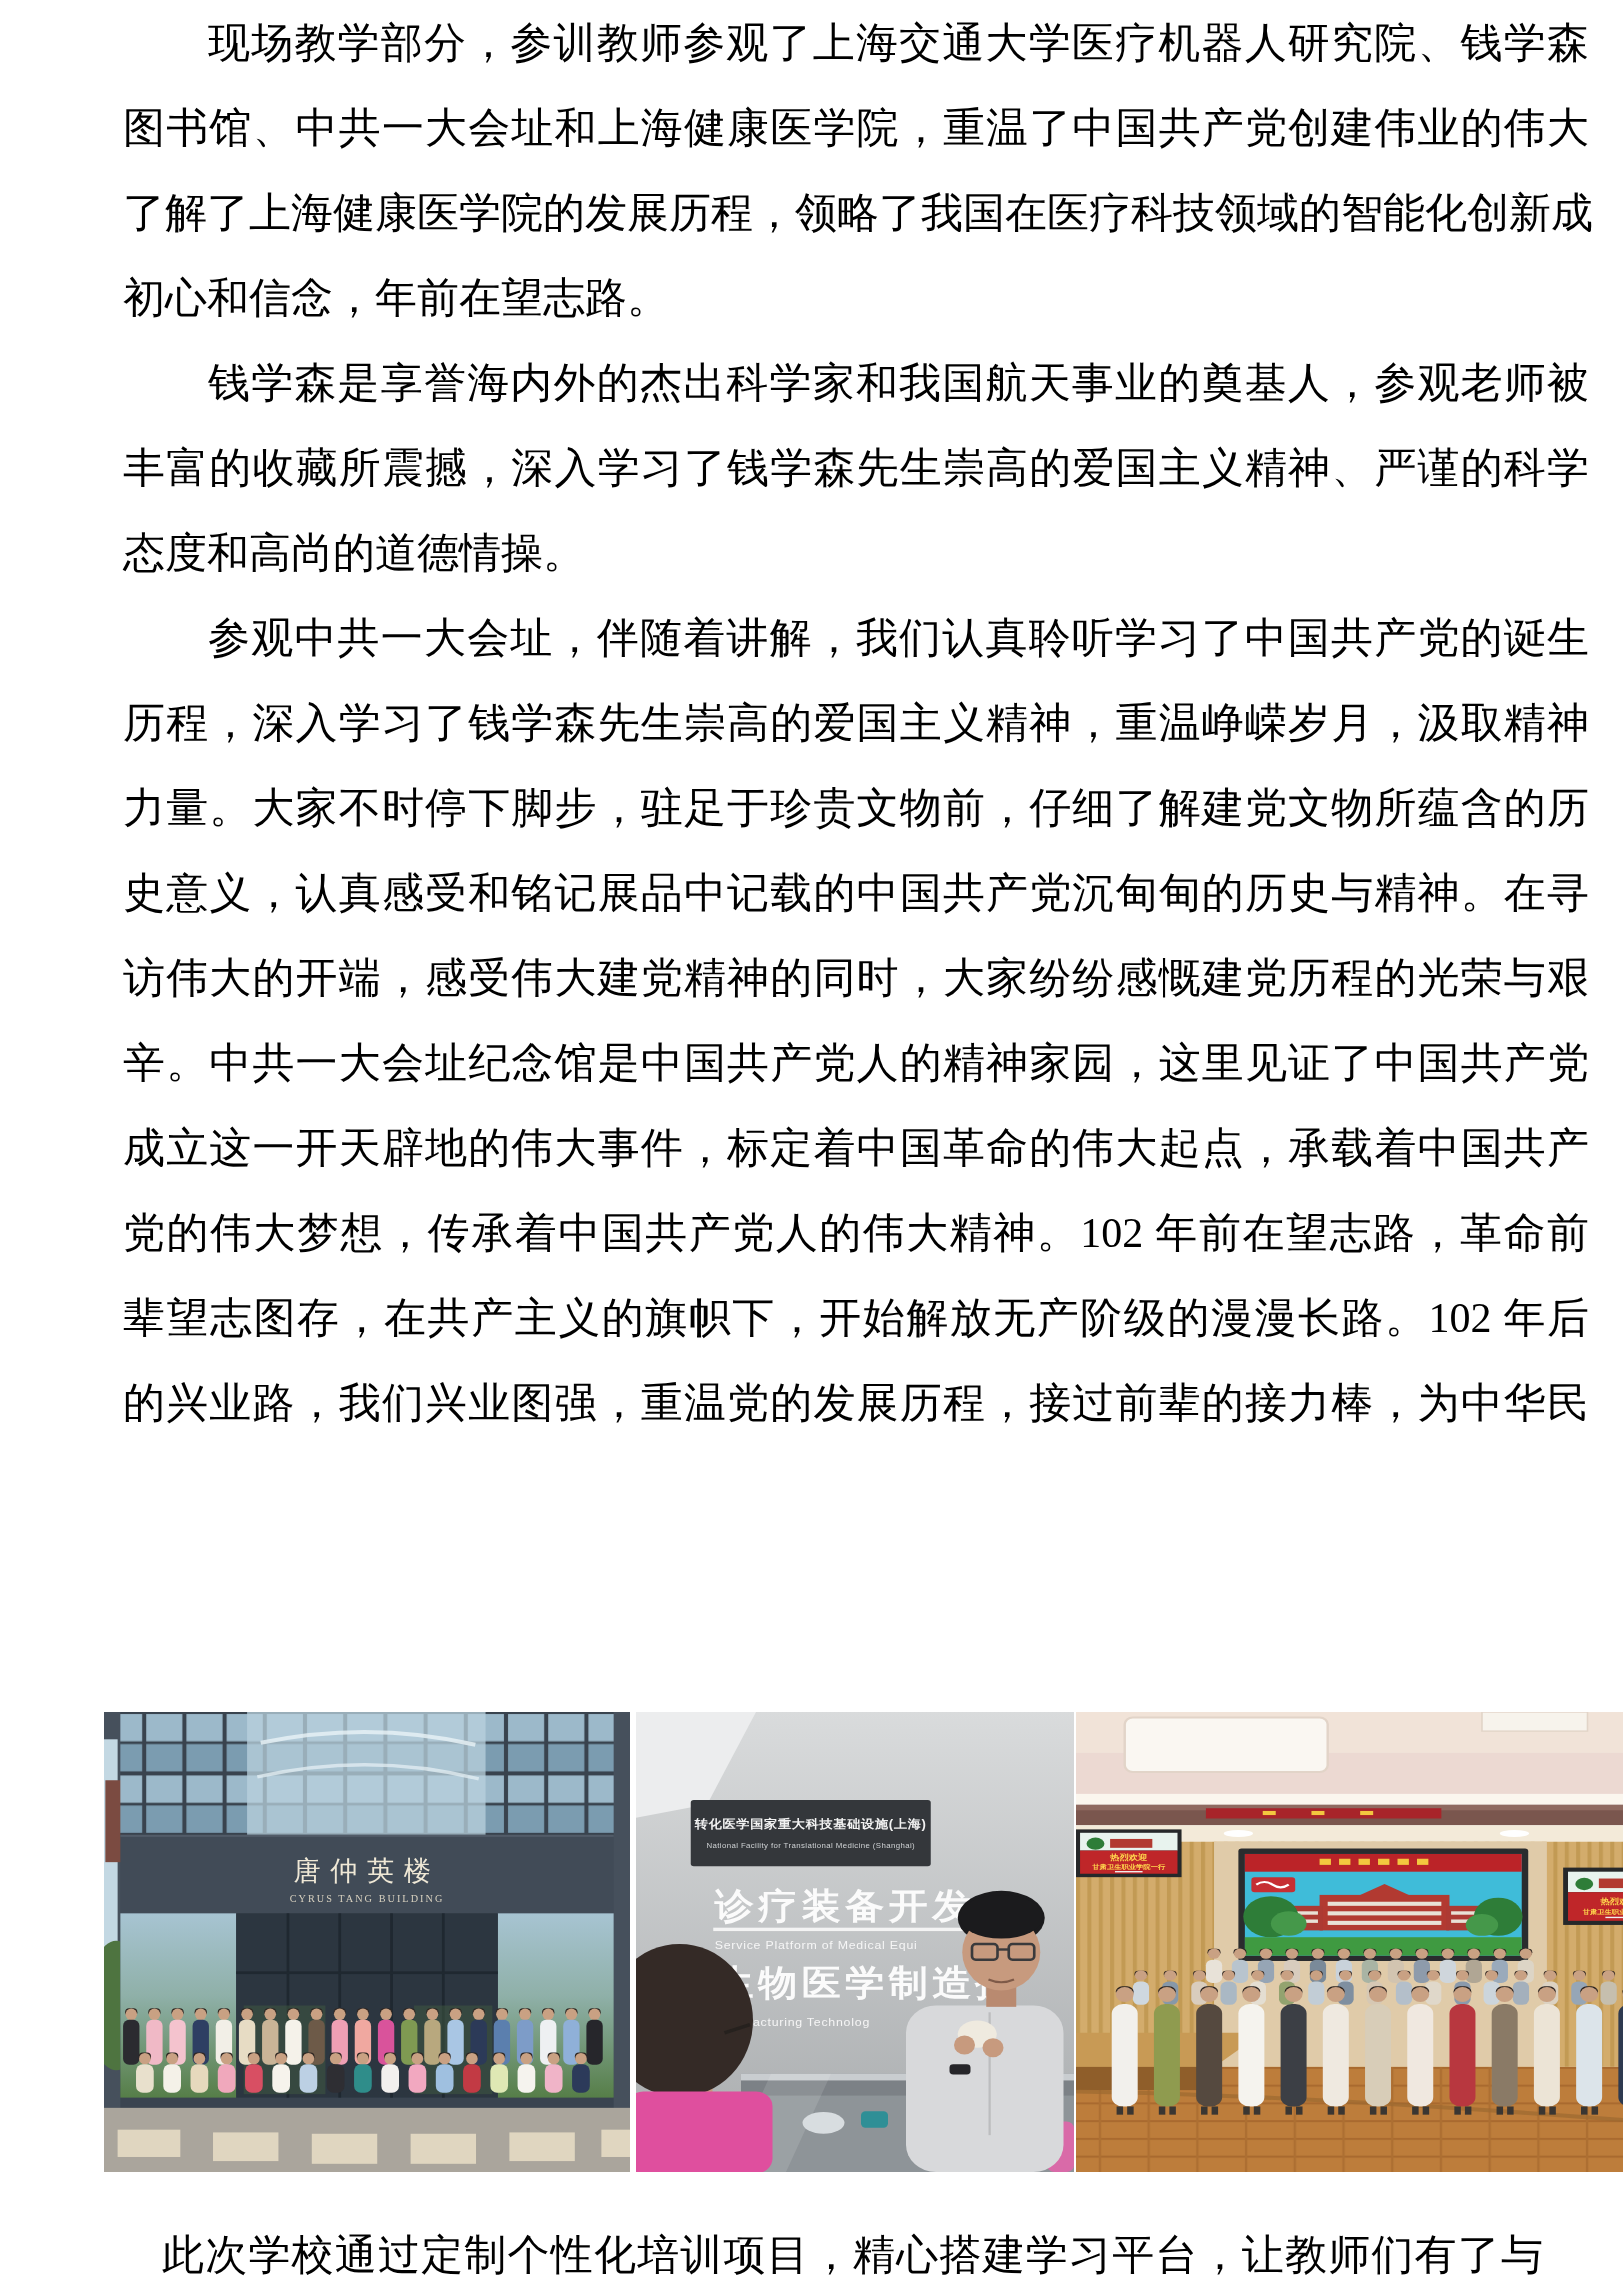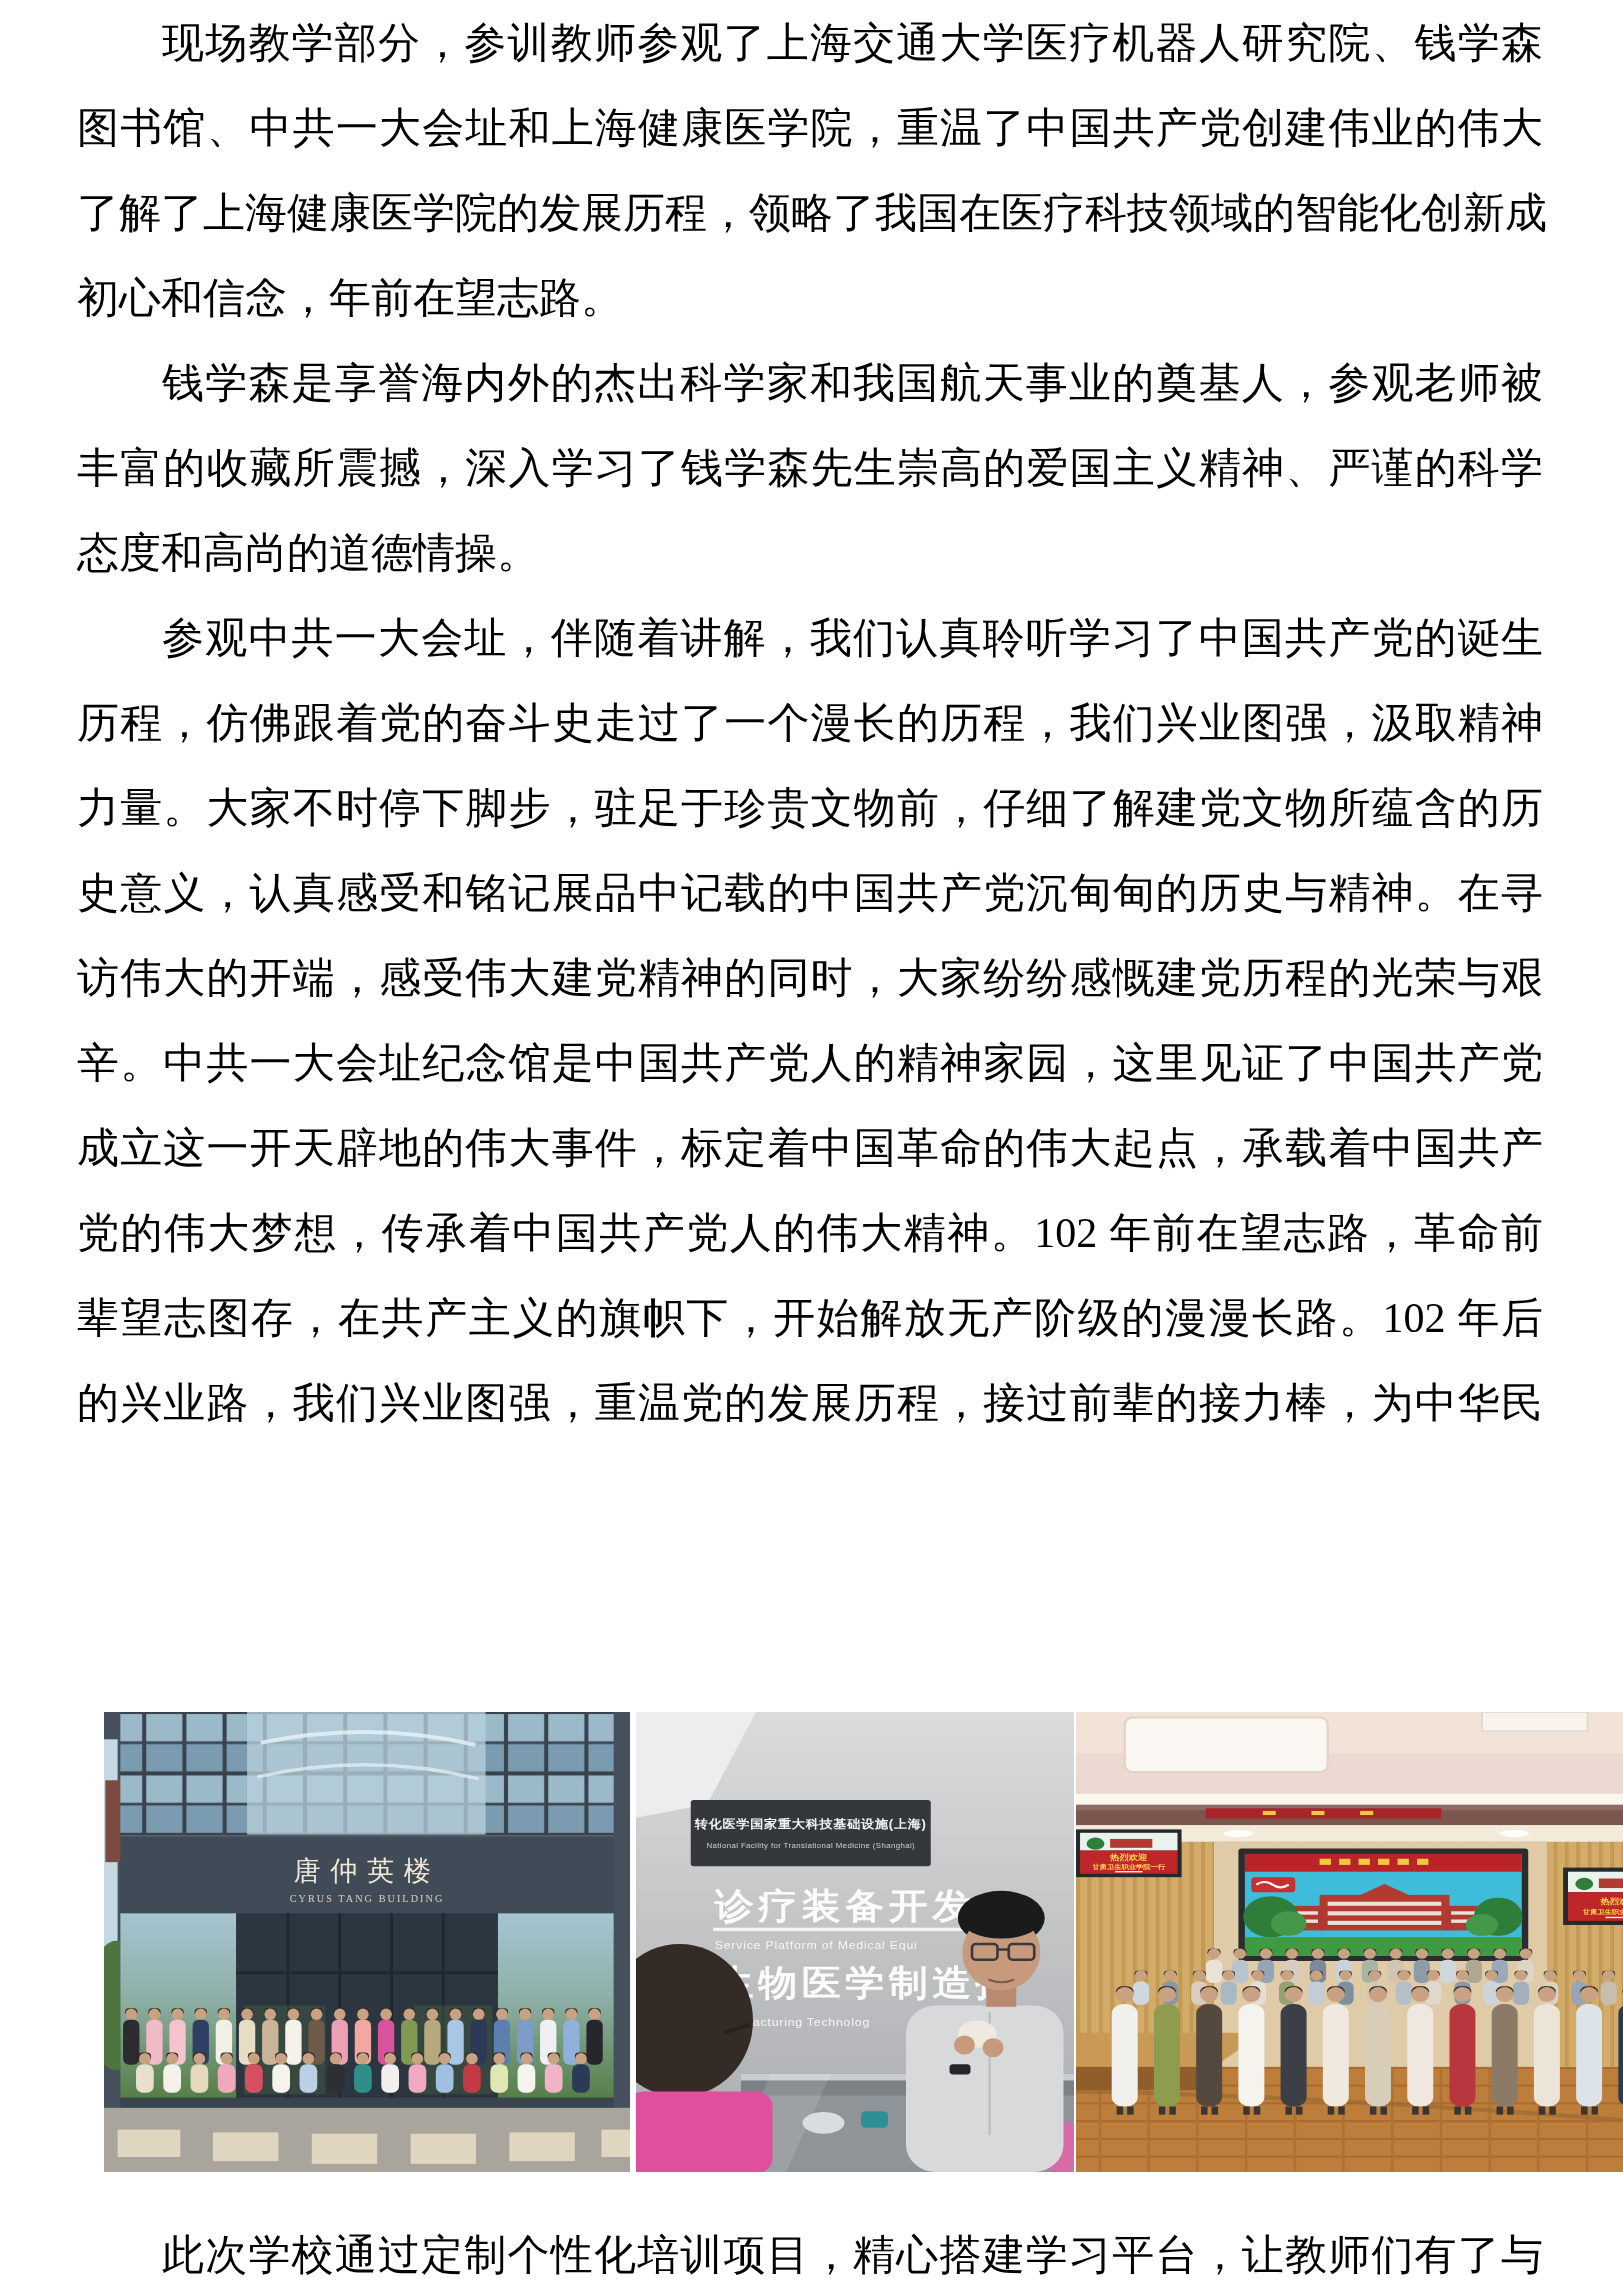--- a/index.html
+++ b/index.html
@@ -2,21 +2,21 @@
 <html style="font-size:11px"><head>
 <meta charset="utf-8">
 <style>
   html,body{margin:0;padding:0;background:#888;}
   .page{
     position:relative;width:1623px;height:2295px;background:#ffffff;
     font-family:"Liberation Serif","DejaVu Serif",serif;color:#000;
     margin:0 auto;overflow:hidden;
   }
   .textblock{position:absolute;left:77px;width:1466px;font-size:42px;color:#000;}
-  .tb1{top:1.4px;}
+  .tb1{top:1.4px;margin-left:46px;}
   .tb2{top:2213px;}
   .line{
     height:85px;line-height:85px;white-space:nowrap;
     text-align:justify;text-align-last:justify;text-justify:inter-character;
     overflow:visible;
   }
   .line.plast{text-align-last:left;}
   .line.indent{text-indent:85px;}
   .photo-strip{
     position:absolute;left:104px;top:1712px;width:1436px;height:460px;
@@ -36,21 +36,21 @@
 
   <div class="textblock tb1">
     <div class="line indent">现场教学部分，参训教师参观了上海交通大学医疗机器人研究院、钱学森</div>
     <div class="line">图书馆、中共一大会址和上海健康医学院，重温了中国共产党创建伟业的伟大</div>
     <div class="line">了解了上海健康医学院的发展历程，领略了我国在医疗科技领域的智能化创新成</div>
     <div class="line plast">初心和信念，年前在望志路。</div>
     <div class="line indent">钱学森是享誉海内外的杰出科学家和我国航天事业的奠基人，参观老师被</div>
     <div class="line">丰富的收藏所震撼，深入学习了钱学森先生崇高的爱国主义精神、严谨的科学</div>
     <div class="line plast">态度和高尚的道德情操。</div>
     <div class="line indent">参观中共一大会址，伴随着讲解，我们认真聆听学习了中国共产党的诞生</div>
-    <div class="line">历程，仿佛跟着党的奋斗史走过了一个漫长的历程，我们兴业图强，汲取精神</div>
+    <div class="line">历程，深入学习了钱学森先生崇高的爱国主义精神，重温峥嵘岁月，汲取精神</div>
     <div class="line">力量。大家不时停下脚步，驻足于珍贵文物前，仔细了解建党文物所蕴含的历</div>
     <div class="line">史意义，认真感受和铭记展品中记载的中国共产党沉甸甸的历史与精神。在寻</div>
     <div class="line">访伟大的开端，感受伟大建党精神的同时，大家纷纷感慨建党历程的光荣与艰</div>
     <div class="line">辛。中共一大会址纪念馆是中国共产党人的精神家园，这里见证了中国共产党</div>
     <div class="line">成立这一开天辟地的伟大事件，标定着中国革命的伟大起点，承载着中国共产</div>
     <div class="line">党的伟大梦想，传承着中国共产党人的伟大精神。102 年前在望志路，革命前</div>
     <div class="line">辈望志图存，在共产主义的旗帜下，开始解放无产阶级的漫漫长路。102 年后</div>
     <div class="line">的兴业路，我们兴业图强，重温党的发展历程，接过前辈的接力棒，为中华民</div>
   </div>
 

